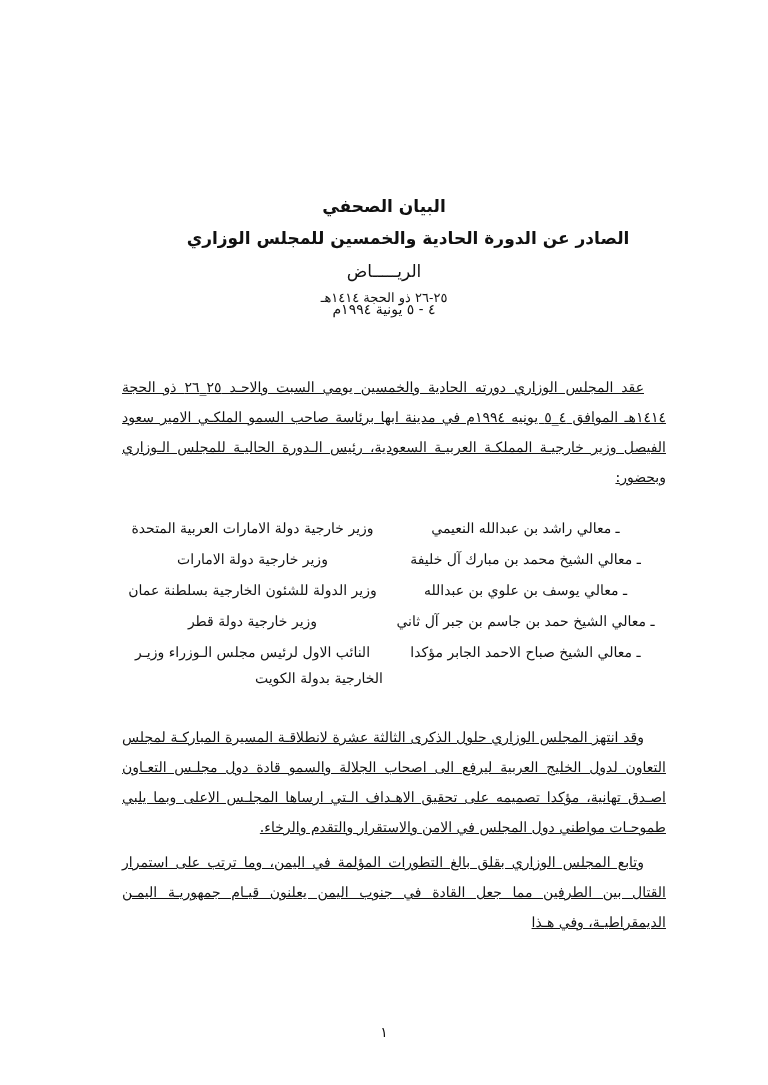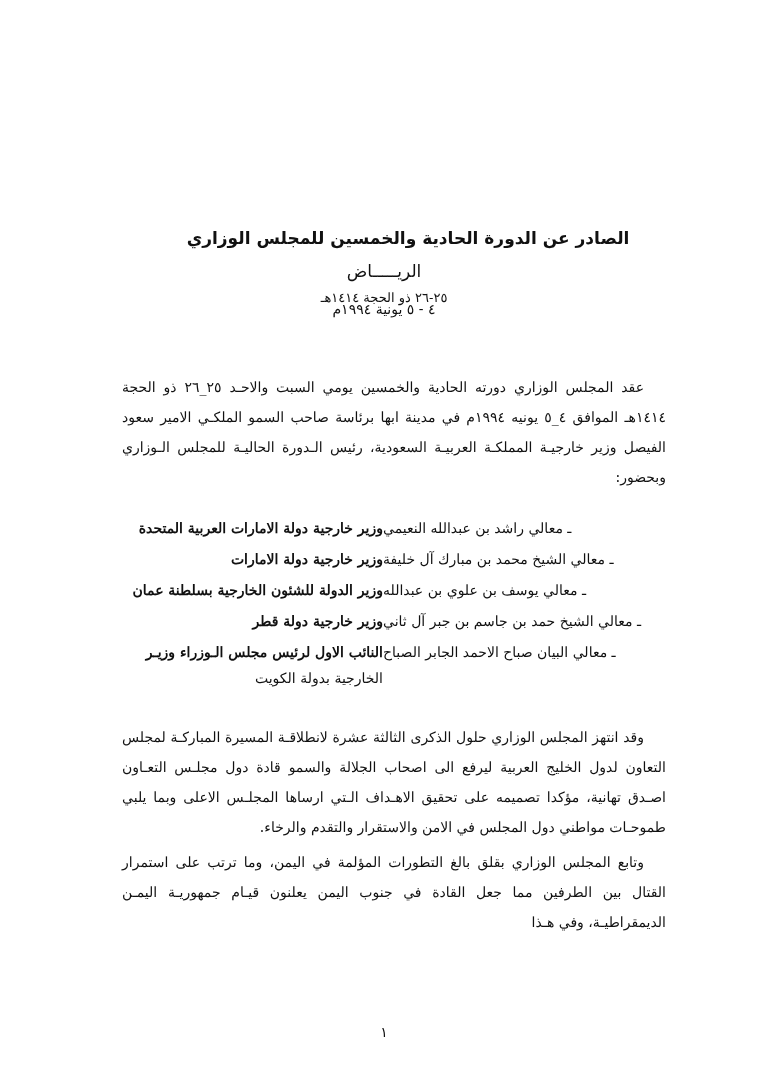--- a/index.html
+++ b/index.html
@@ -11,36 +11,37 @@
   .page { position: absolute; left: 0; top: 0; width: 768px; height: 1085px; }
   .header { position: absolute; left: 0; width: 768px; text-align: center; direction: rtl; }
   .title { top: 196px; font-family: "DejaVu Sans", sans-serif; font-weight: bold; font-size: 17px; }
   .subtitle { top: 228px; font-family: "DejaVu Sans", sans-serif; font-weight: bold; font-size: 17px; margin-left: 24px; }
   .city { top: 261px; font-size: 17px; }
   .date-h { top: 290px; font-size: 13px; }
   .date-g { top: 301px; font-size: 14px; }
 
   .para {
     position: absolute; left: 122px; width: 544px; direction: rtl; text-align: justify;
-    font-size: 14px; line-height: 30px;
+    font-size: 14px; line-height: 30px; text-decoration: underline;
   }
   .para1 { top: 372px; text-indent: 22px; }
   .attendees { position: absolute; left: 122px; width: 546px; top: 512px; direction: rtl; }
   .att-row { display: flex; flex-direction: row; height: 31px; align-items: center; font-size: 14px; }
-  .att-name { width: 285px; text-align: left; }
-  .att-role { flex: 1; text-align: right; font-weight: bold; }
+  .att-name { width: 285px; text-align: center; }
+  .att-role { flex: 1; text-align: center; }
   .att-role-cont { position: absolute; top: 670px; left: 122px; width: 261px; text-align: right; direction: rtl; font-size: 14px; }
   .para2 { top: 722px; text-indent: 22px; }
   .para3 { top: 847px; text-indent: 22px; }
   .page-num { position: absolute; top: 1024px; left: 0; width: 768px; text-align: center; font-size: 14px; direction: rtl; }
 </style>
 </head>
 <body>
 
 <div class="page">
+  <div class="header title">البيان الصحفي</div>
   <div class="header subtitle">الصادر عن الدورة الحادية والخمسين للمجلس الوزاري</div>
   <div class="header city">الريـــــاض</div>
   <div class="header date-h">٢٥-٢٦ ذو الحجة ١٤١٤هـ</div>
   <div class="header date-g">٤ - ٥ يونية ١٩٩٤م</div>
 
   <div class="para para1">عقد المجلس الوزاري دورته الحادية والخمسين يومي السبت والاحـد ٢٥_٢٦ ذو الحجة ١٤١٤هـ الموافق ٤_٥ يونيه ١٩٩٤م في مدينة ابها برئاسة صاحب السمو الملكـي الامير سعود الفيصل وزير خارجيـة المملكـة العربيـة السعودية، رئيس الـدورة الحاليـة للمجلس الـوزاري وبحضور:</div>
 
   <div class="attendees">
     <div class="att-row">
       <span class="att-name">ـ معالي راشد بن عبدالله النعيمي</span>
@@ -52,21 +53,21 @@
     </div>
     <div class="att-row">
       <span class="att-name">ـ معالي يوسف بن علوي بن عبدالله</span>
       <span class="att-role">وزير الدولة للشئون الخارجية بسلطنة عمان</span>
     </div>
     <div class="att-row">
       <span class="att-name">ـ معالي الشيخ حمد بن جاسم بن جبر آل ثاني</span>
       <span class="att-role">وزير خارجية دولة قطر</span>
     </div>
     <div class="att-row">
-      <span class="att-name">ـ معالي البيان صباح الاحمد الجابر الصباح</span>
+      <span class="att-name">ـ معالي الشيخ صباح الاحمد الجابر مؤكدا</span>
       <span class="att-role">النائب الاول لرئيس مجلس الـوزراء وزيـر</span>
     </div>
   </div>
   <div class="att-role-cont">الخارجية بدولة الكويت</div>
 
   <div class="para para2">وقد انتهز المجلس الوزاري حلول الذكرى الثالثة عشرة لانطلاقـة المسيرة المباركـة لمجلس التعاون لدول الخليج العربية ليرفع الى اصحاب الجلالة والسمو قادة دول مجلـس التعـاون اصـدق تهانية، مؤكدا تصميمه على تحقيق الاهـداف الـتي ارساها المجلـس الاعلى وبما يلبي طموحـات مواطني دول المجلس في الامن والاستقرار والتقدم والرخاء.</div>
   <div class="para para3">وتابع المجلس الوزاري بقلق بالغ التطورات المؤلمة في اليمن، وما ترتب على استمرار القتال بين الطرفين مما جعل القادة في جنوب اليمن يعلنون قيـام جمهوريـة اليمـن الديمقراطيـة، وفي هـذا</div>
 
   <div class="page-num">١</div>
 </div>

